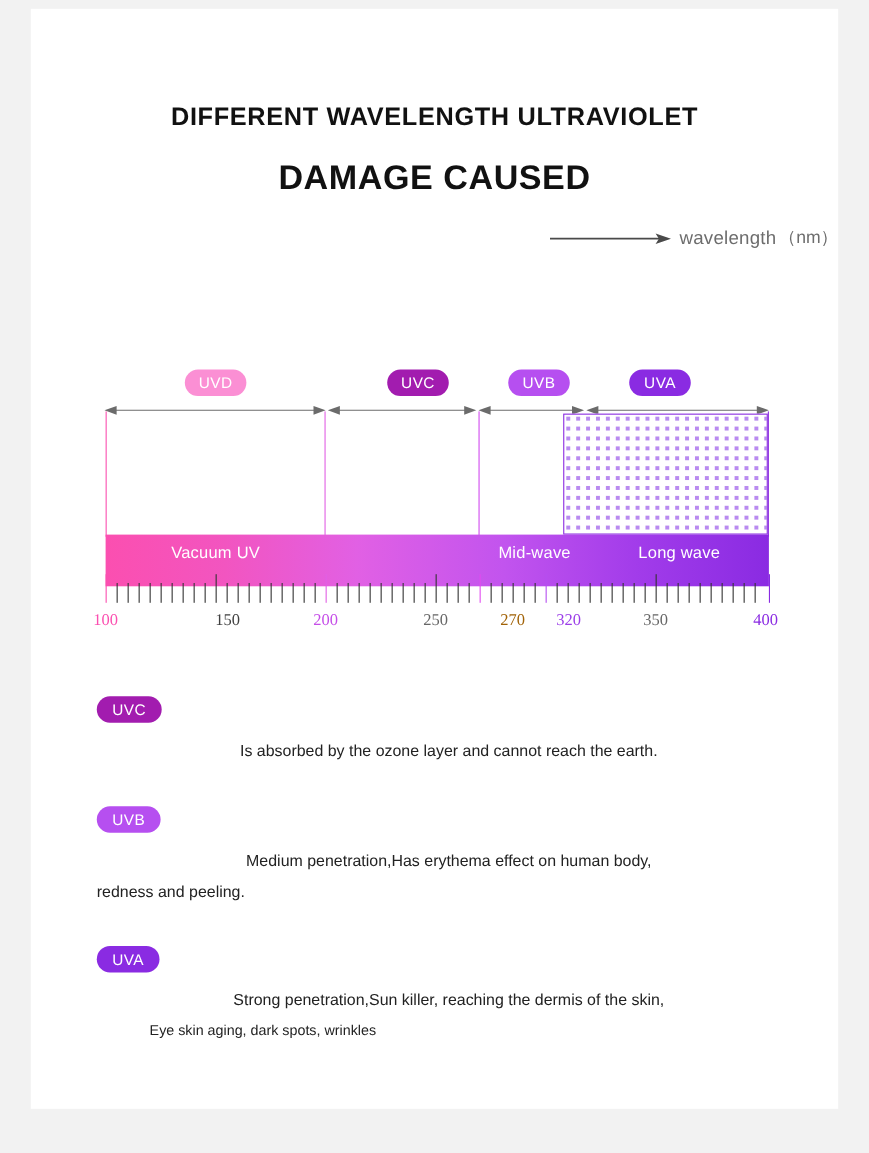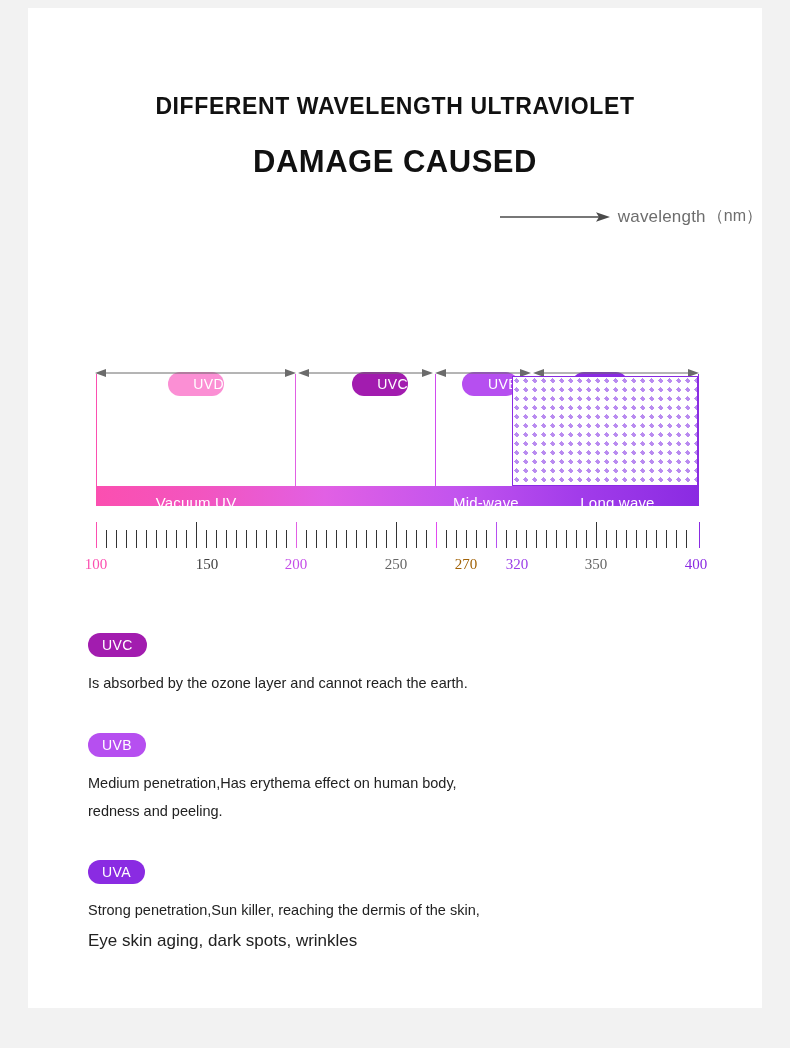--- a/index.html
+++ b/index.html
@@ -74,23 +74,22 @@
     height: 300px;
   }
   
   .pill {
     position: absolute;
     border-radius: 12px;
     color: #ffffff;
     font-size: 14px;
     line-height: 24px;
     height: 24px;
-    text-align: right;
+    text-align: center;
     letter-spacing: 0.4px;
-    margin-top: 36px;
   }
   .pill-uvd { background: #fb8fd4; }
   .pill-uvc { background: #a21caf; }
   .pill-uvb { background: #b64ff0; }
   .pill-uva { background: #8a2be2; }
 
   
   .vsep { position: absolute; width: 1px; }
 
   
@@ -102,21 +101,21 @@
     background-color: #ffffff;
     background-image: radial-gradient(circle at 3.6px 3.6px, #b98bf0 2.1px, rgba(255,255,255,0) 2.2px);
     background-size: 9px 9px;
     border: 1px solid #8a2be2;
     box-sizing: border-box;
   }
 
   
   .colorbar {
     position: absolute;
-    height: 20px;
+    height: 47px;
     background: linear-gradient(to right, #fb4fb0 0%, #f255c0 18%, #e160e4 38%, #c254ee 60%, #a23cea 80%, #8a2be2 100%);
   }
   .cb-label {
     position: absolute;
     color: #ffffff;
     font-size: 15px;
     line-height: 34px;
     text-align: center;
     letter-spacing: 0.2px;
   }
@@ -144,20 +143,21 @@
     line-height: 24px;
     height: 24px;
     padding: 0 14px;
     letter-spacing: 0.4px;
   }
   .sect-text {
     margin-top: 12px;
     font-size: 14.5px;
     color: #222222;
     line-height: 1.95;
+    text-align: center;
   }
 </style>
 </head>
 <body>
 
 <div class="page">
 
   <div class="title-main">DIFFERENT WAVELENGTH ULTRAVIOLET</div>
   <div class="title-sub">DAMAGE CAUSED</div>
 
@@ -290,16 +290,16 @@
 
   <div class="sect" style="top:725px;">
     <span class="sect-pill pill-uvb">UVB</span>
     <div class="sect-text">Medium penetration,Has erythema effect on human body,</div>
     <div style="font-size:14.5px; color:#222222; line-height:1.95;">redness and peeling.</div>
   </div>
 
   <div class="sect" style="top:852px;">
     <span class="sect-pill pill-uva">UVA</span>
     <div class="sect-text">Strong penetration,Sun killer, reaching the dermis of the skin,</div>
-    <div style="font-size:17px; color:#222222; line-height:1.95;">Eye skin aging, dark spots, wrinkles</div>
+    <div style="font-size:13px; color:#222222; line-height:1.95;margin-left:48px;">Eye skin aging, dark spots, wrinkles</div>
   </div>
 
 </div>
 
 </body></html>

